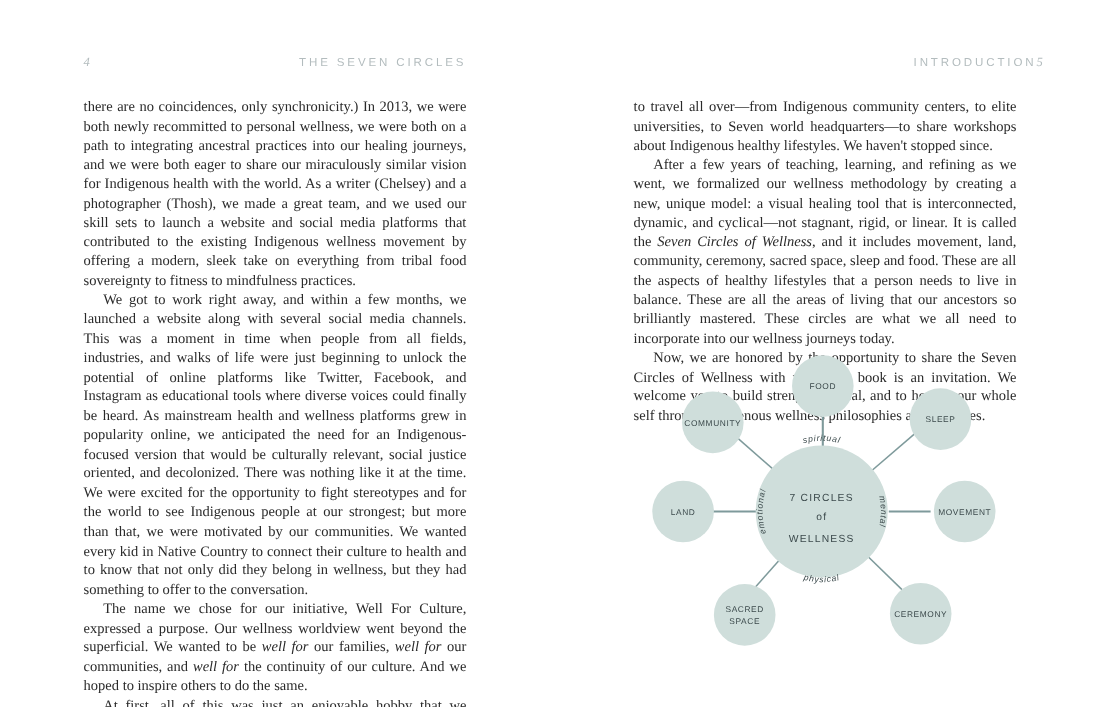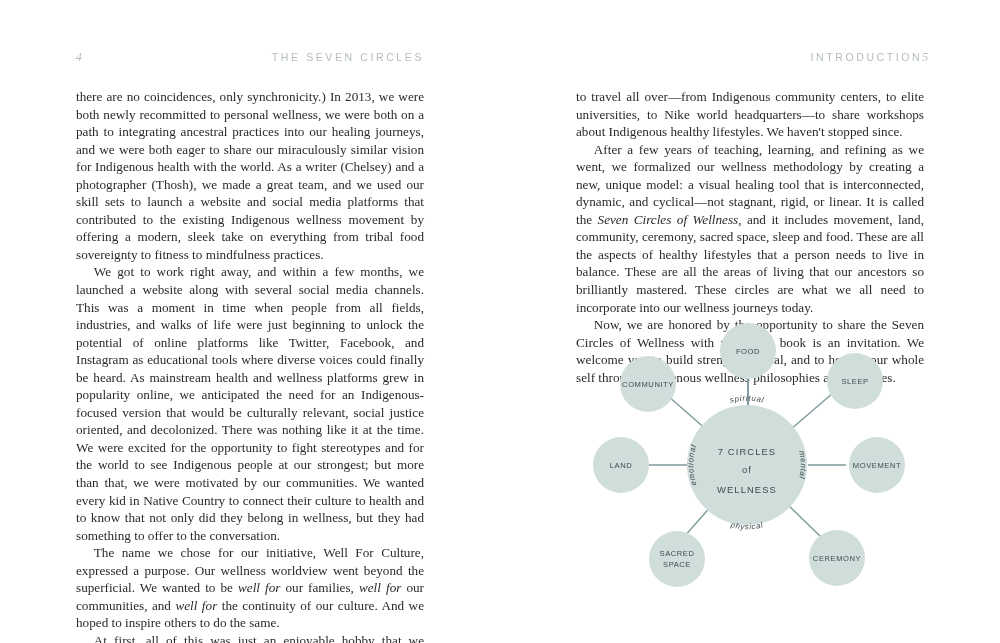--- a/index.html
+++ b/index.html
@@ -36,21 +36,21 @@
     right: 0;
     height: 18px;
     display: flex;
     align-items: center;
     color: #b3bcbe;
     font-family: "Liberation Sans", sans-serif;
     font-size: 10.5px;
     letter-spacing: 2.6px;
   }
   .page-left .runhead { padding-left: 76px; padding-right: 76px; }
-  .page-right .runhead { padding-left: 76px; padding-right: 72px; }
+  .page-right .runhead { padding-left: 76px; padding-right: 52px; }
 
   .folio {
     font-family: "Liberation Serif", serif;
     font-size: 11.5px;
     letter-spacing: 0;
     color: #b3bcbe;
     font-style: italic;
   }
   .runhead-title { flex: 1; text-align: right; }
   .page-left .folio { order: 0; }
@@ -136,21 +136,21 @@
   </div>
 
   <div class="page page-right">
 
     <div class="runhead">
       <span class="runhead-title">INTRODUCTION</span>
       <span class="folio">5</span>
     </div>
 
     <div class="column">
-      <p>to travel all over—from Indigenous community centers, to elite universities, to Nike world headquarters—to share workshops about Indigenous healthy lifestyles. We haven't stopped since.</p>
+      <p>to travel all over—from Indigenous community centers, to elite universities, to Seven world headquarters—to share workshops about Indigenous healthy lifestyles. We haven't stopped since.</p>
       <p>After a few years of teaching, learning, and refining as we went, we formalized our wellness methodology by creating a new, unique model: a visual healing tool that is interconnected, dynamic, and cyclical—not stagnant, rigid, or linear. It is called the <i>Seven Circles of Wellness</i>, and it includes movement, land, community, ceremony, sacred space, sleep and food. These are all the aspects of healthy lifestyles that a person needs to live in balance. These are all the areas of living that our ancestors so brilliantly mastered. These circles are what we all need to incorporate into our wellness journeys today.</p>
       <p>Now, we are honored by the opportunity to share the Seven Circles of Wellness with you. This book is an invitation. We welcome you to build strength, to heal, and to honor your whole self through Indigenous wellness philosophies and practices.</p>
     </div>
 
   </div>
 
   <div class="diagram">
     <svg viewBox="0 0 360 290" xmlns="http://www.w3.org/2000/svg">
 
       <g>

